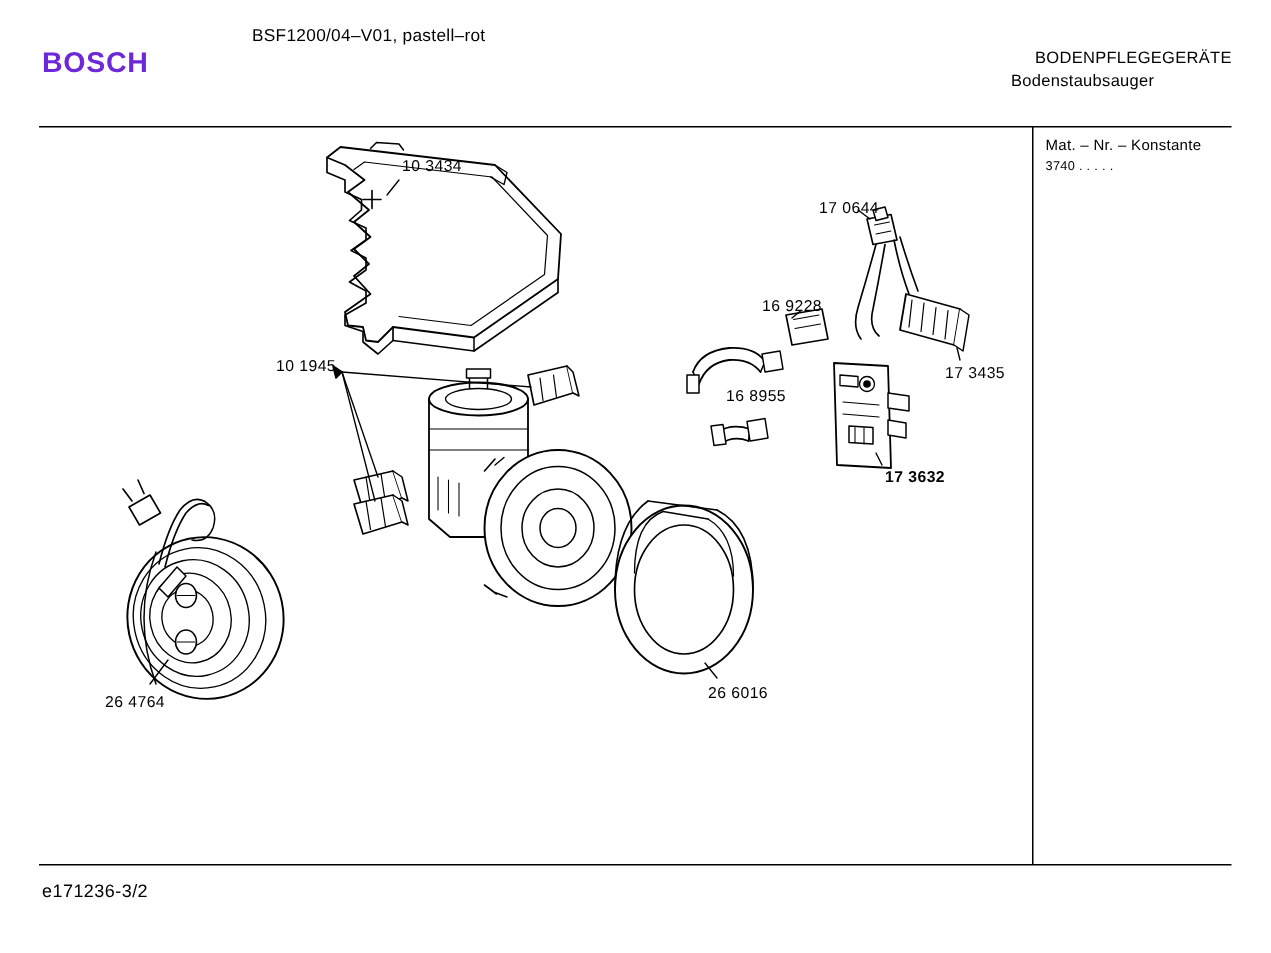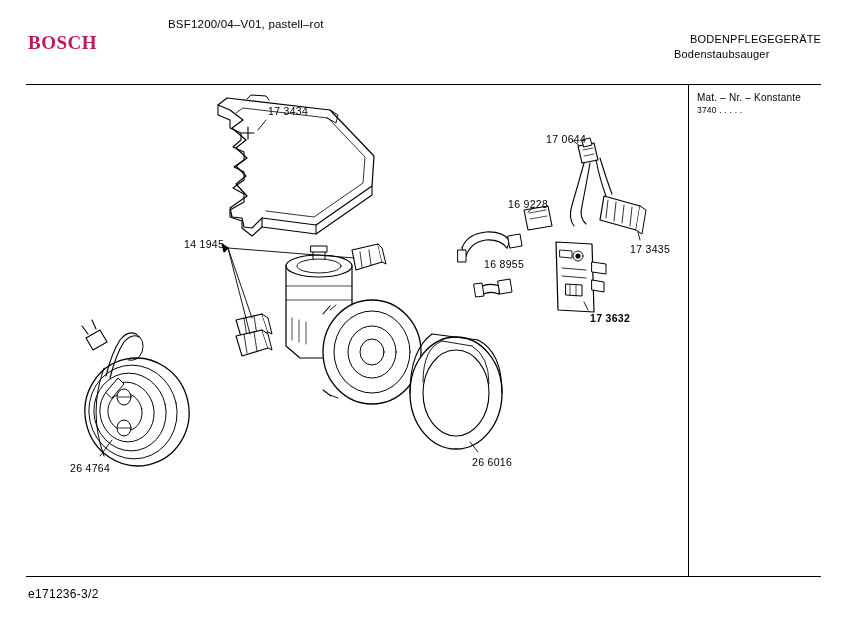--- a/index.html
+++ b/index.html
@@ -18,25 +18,25 @@
     position: relative;
     width: 847px;
     height: 635px;
     background: #ffffff;
   }
   
   .brand {
     position: absolute;
     left: 28px;
     top: 32px;
-    font-family: Liberation Serif, serif;
+    font-family: Liberation Sans, sans-serif;
     font-size: 19px;
     font-weight: bold;
     letter-spacing: 0.5px;
-    color: #be185d;
+    color: #6d28d9;
   }
   .model-line {
     position: absolute;
     left: 168px;
     top: 18px;
     font-size: 11.5px;
     letter-spacing: 0.2px;
   }
   .dept-line1 {
     position: absolute;
@@ -295,22 +295,22 @@
 
         <path d="M592 262 L606 264 L606 274 L592 272 Z" fill="#ffffff" stroke="#000" stroke-width="1"></path>
         <path d="M592 280 L604 282 L604 292 L592 290 Z" fill="#ffffff" stroke="#000" stroke-width="1"></path>
       </g>
 
       <path d="M588 310 L584 302" stroke="#000" stroke-width="0.9"></path>
 
     </g>
   </svg>
 
-  <div class="part-label" style="left:268px; top:105px;">17 3434</div>
-  <div class="part-label" style="left:184px; top:238px;">14 1945</div>
+  <div class="part-label" style="left:268px; top:105px;">10 3434</div>
+  <div class="part-label" style="left:184px; top:238px;">10 1945</div>
   <div class="part-label" style="left:70px; top:462px;">26 4764</div>
   <div class="part-label" style="left:484px; top:258px;">16 8955</div>
   <div class="part-label" style="left:508px; top:198px;">16 9228</div>
   <div class="part-label" style="left:546px; top:133px;">17 0644</div>
   <div class="part-label" style="left:630px; top:243px;">17 3435</div>
   <div class="part-label" style="left:590px; top:312px;font-weight:bold;">17 3632</div>
   <div class="part-label" style="left:472px; top:456px;">26 6016</div>
 
 </div>
 

